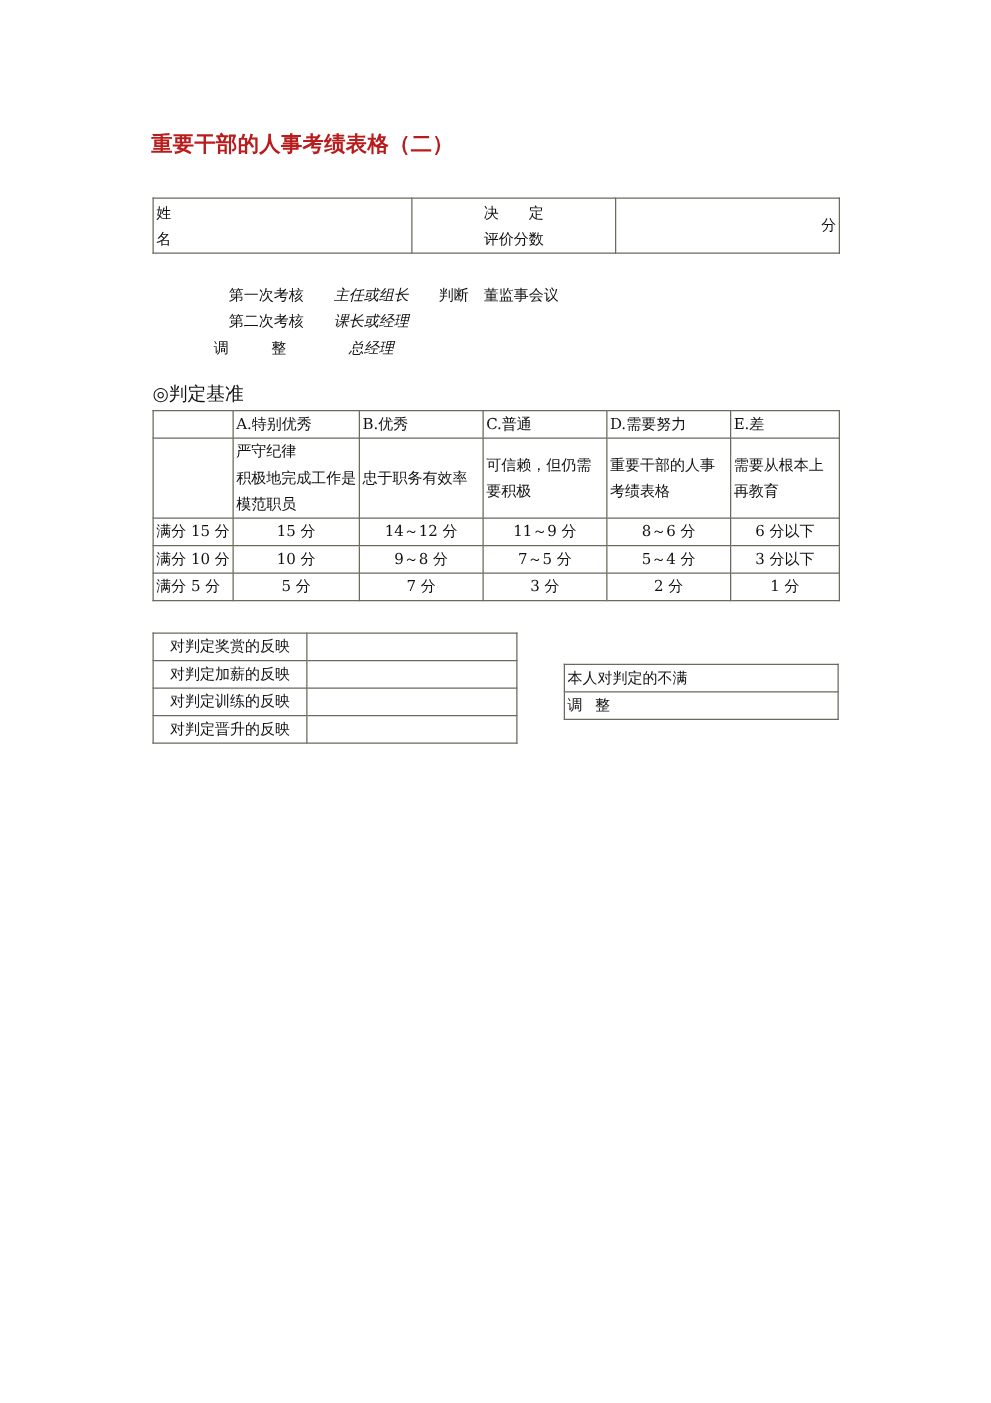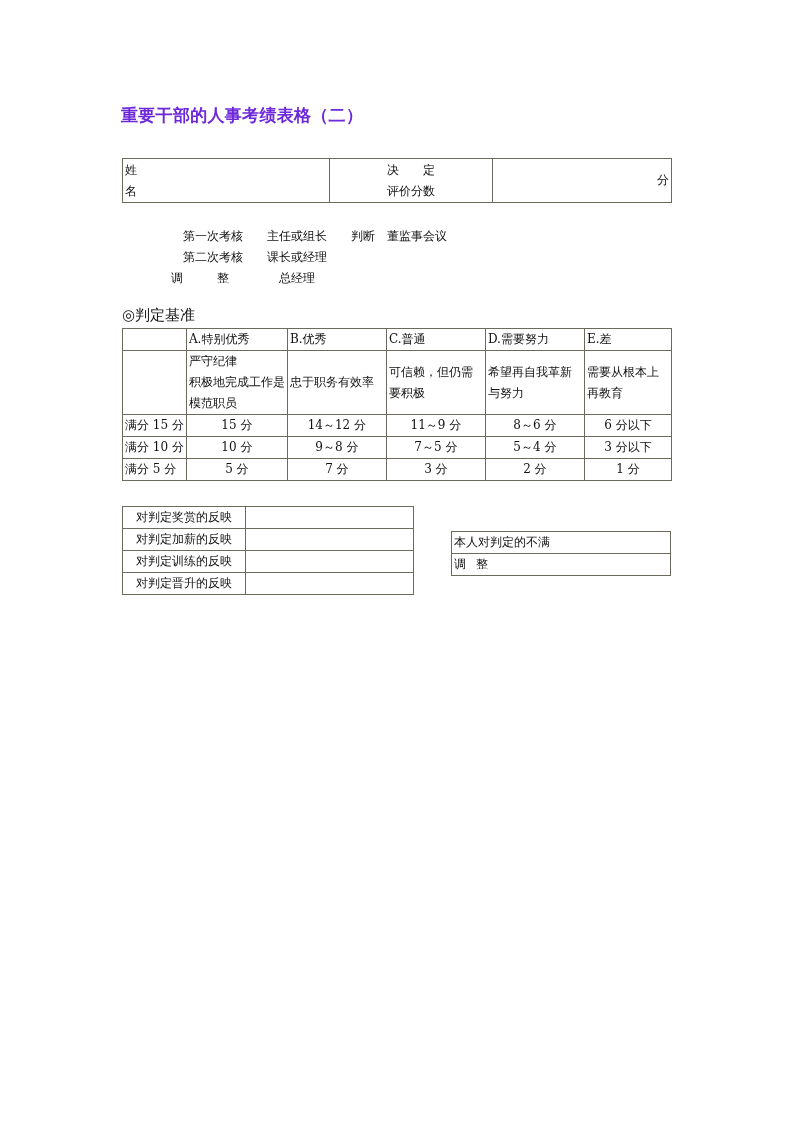--- a/index.html
+++ b/index.html
@@ -1,35 +1,35 @@
 <!DOCTYPE html>
 <html><head>
   <meta charset="utf-8">
   <style>
     html, body { margin: 0; padding: 0; background: #ffffff; }
     body { width: 793px; height: 1122px; position: relative; overflow: hidden;
       font-family: "DejaVu Serif", "Liberation Serif", serif; color: #111; font-size: 12px; }
     .title { position: absolute; left: 121px; top: 104px; font-family: Liberation Mono, monospace;
-      font-weight: bold; font-size: 17px; color: #6d28d9; letter-spacing: 0.3px; }
+      font-weight: bold; font-size: 17px; color: #b91c1c; letter-spacing: 0.3px; }
     table { border-collapse: collapse; position: absolute; }
     td { border: 1px solid #6b6a5c; padding: 0 2px; font-size: 12px; line-height: 21px; vertical-align: middle; }
 
     
     #name-table { left: 122px; top: 158px; width: 550px; height: 45px; }
     #name-table td { line-height: 21px; }
     .c-name { width: 202px; }
     .c-eval { width: 158px; }
     .c-score { text-align: right; }
     .eval-inner { padding-left: 55px; }
 
     .review { position: absolute; left: 171px; top: 226px; font-size: 12px; line-height: 21px; text-align: center; }
     .review .row { display: flex; height: 21px; }
     .review .c1 { width: 84px; }
     .review .c1.spread { display: flex; justify-content: space-between; width: 58px; margin-right: 26px; }
-    .review .c2 { width: 84px; }
+    .review .c2 { width: 84px; font-style: italic; }
     .review .c3 { width: 48px; }
 
     .criteria-label { position: absolute; left: 122px; top: 306px; font-size: 15px; }
 
     #criteria-table { left: 122px; top: 328px; width: 550px; }
     #criteria-table td { height: 20px; }
     .cw0 { width: 53px; } .cw1 { width: 94px; } .cw2 { width: 94px; } .cw3 { width: 94px; } .cw4 { width: 94px; }
     .center { text-align: center; }
     .desc td { height: 62px; }
 
@@ -98,21 +98,21 @@
   </tr>
   <tr class="desc">
     <td></td>
     <td>
       <div>严守纪律</div>
       <div style="white-space:nowrap">积极地完成工作是</div>
       <div>模范职员</div>
     </td>
     <td>忠于职务有效率</td>
     <td>可信赖，但仍需要积极</td>
-    <td>希望再自我革新与努力</td>
+    <td>重要干部的人事考绩表格</td>
     <td>需要从根本上再教育</td>
   </tr>
   <tr>
     <td style="white-space:nowrap">满分 15 分</td>
     <td class="center">15 分</td>
     <td class="center">14～12 分</td>
     <td class="center">11～9 分</td>
     <td class="center">8～6 分</td>
     <td class="center">6 分以下</td>
   </tr>

